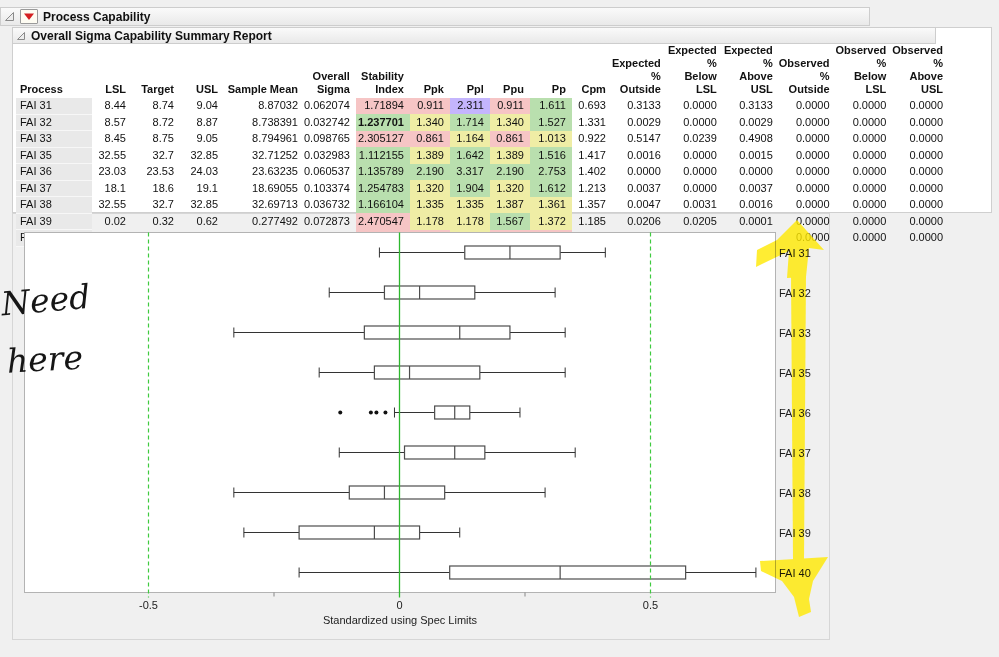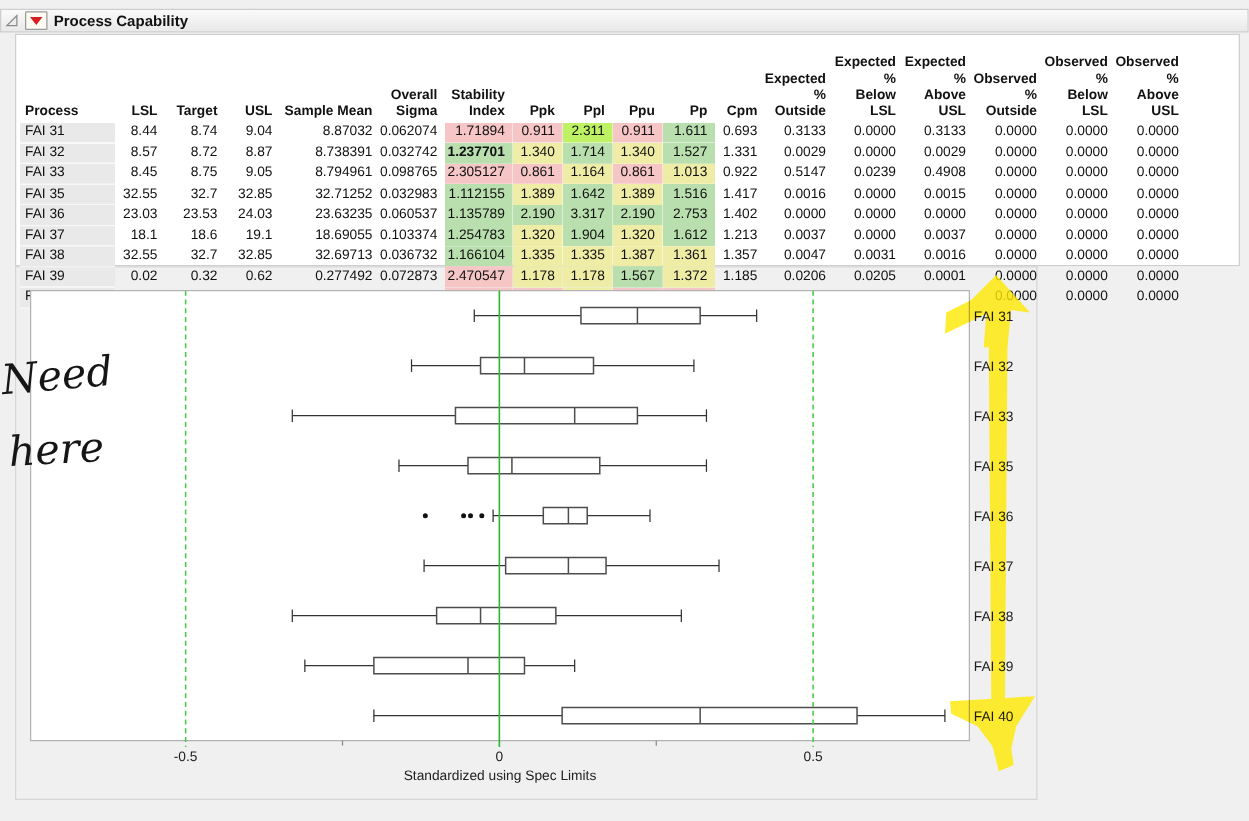--- a/index.html
+++ b/index.html
@@ -3,21 +3,21 @@
 <meta charset="utf-8">
 <style>
   html,body{margin:0;padding:0;}
   body{width:999px;height:657px;overflow:hidden;background:#f0f0f0;
        font-family:"Liberation Sans","DejaVu Sans",sans-serif;color:#111;}
   #page{position:relative;width:999px;height:657px;}
 
   .band{position:absolute;display:flex;align-items:center;gap:5px;box-sizing:border-box;
         background:linear-gradient(#fafafa,#e9e9e9);border:1px solid #cdcdcd;padding-left:3px;}
   .band .title{font-weight:bold;font-size:12px;white-space:nowrap;}
-  #band-root{left:0;top:7px;width:999px;height:19px;}
+  #band-root{left:0;top:7px;width:870px;height:19px;}
   #band-summary{left:12px;top:27px;width:924px;height:17px;}
   #band-plots{left:12px;top:213px;width:818px;height:17px;}
 
   .disc-icon{flex:0 0 auto;}
   .redbtn{flex:0 0 auto;display:inline-flex;align-items:center;justify-content:center;
           width:16px;height:13px;background:#fefcf2;border:1px solid #9a9a9a;border-radius:1px;}
 
   #panelA{position:absolute;left:12px;top:27px;width:980px;height:186px;background:#ffffff;
           border:1px solid #cfcfcf;box-sizing:border-box;}
   #panelB{position:absolute;left:12px;top:213px;width:818px;height:427px;background:#f0f0f0;
@@ -52,20 +52,26 @@
       <path d="M1.5,9.5 L9.5,9.5 L9.5,1.5 Z" fill="#ececec" stroke="#8a8a8a" stroke-width="1"></path>
     </svg>
     <span class="redbtn">
       <svg width="12" height="9">
         <polygon points="1,1.5 11,1.5 6,8" fill="#d42020"></polygon>
       </svg>
     </span>
     <span class="title">Process Capability</span>
   </div>
 
+  <div class="band" id="band-summary">
+    <svg class="disc-icon" width="10" height="10">
+      <path d="M1.5,8.5 L8.5,8.5 L8.5,1.5 Z" fill="#ececec" stroke="#8a8a8a" stroke-width="1"></path>
+    </svg>
+    <span class="title">Overall Sigma Capability Summary Report</span>
+  </div>
 
   <table id="summary-table">
     <colgroup>
       <col class="c0">
         <col class="c1">
         <col class="c2">
         <col class="c3">
         <col class="c4">
         <col class="c5">
       <col class="c6">
@@ -114,21 +120,21 @@
     <tbody id="table-body">
         <tr>
           <td class="proc">FAI 31</td>
           <td class="num">8.44</td>
           <td class="num">8.74</td>
           <td class="num">9.04</td>
           <td class="num">8.87032</td>
           <td class="num">0.062074</td>
           <td class="num" style="background: rgb(246, 197, 197); text-align: right;">1.71894</td>
           <td class="num" style="background: rgb(246, 197, 197);">0.911</td>
-          <td class="num" style="background: #bef264;">2.311</td>
+          <td class="num" style="background: #c4b5fd;">2.311</td>
           <td class="num" style="background: rgb(246, 197, 197);">0.911</td>
           <td class="num" style="background: rgb(185, 223, 174);">1.611</td>
           <td class="num">0.693</td>
           <td class="num">0.3133</td>
           <td class="num">0.0000</td>
           <td class="num">0.3133</td>
           <td class="num">0.0000</td>
           <td class="num">0.0000</td>
           <td class="num">0.0000</td>
         </tr>

